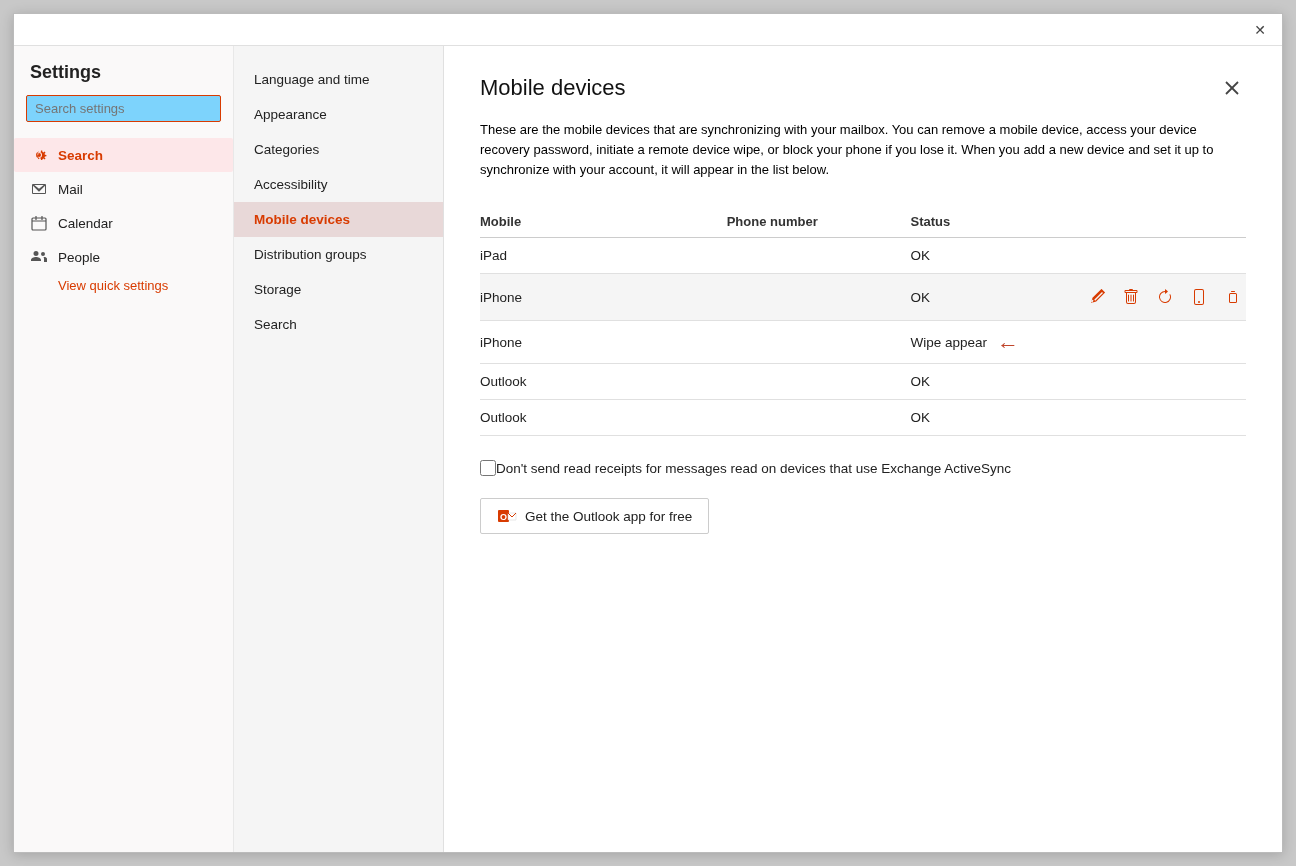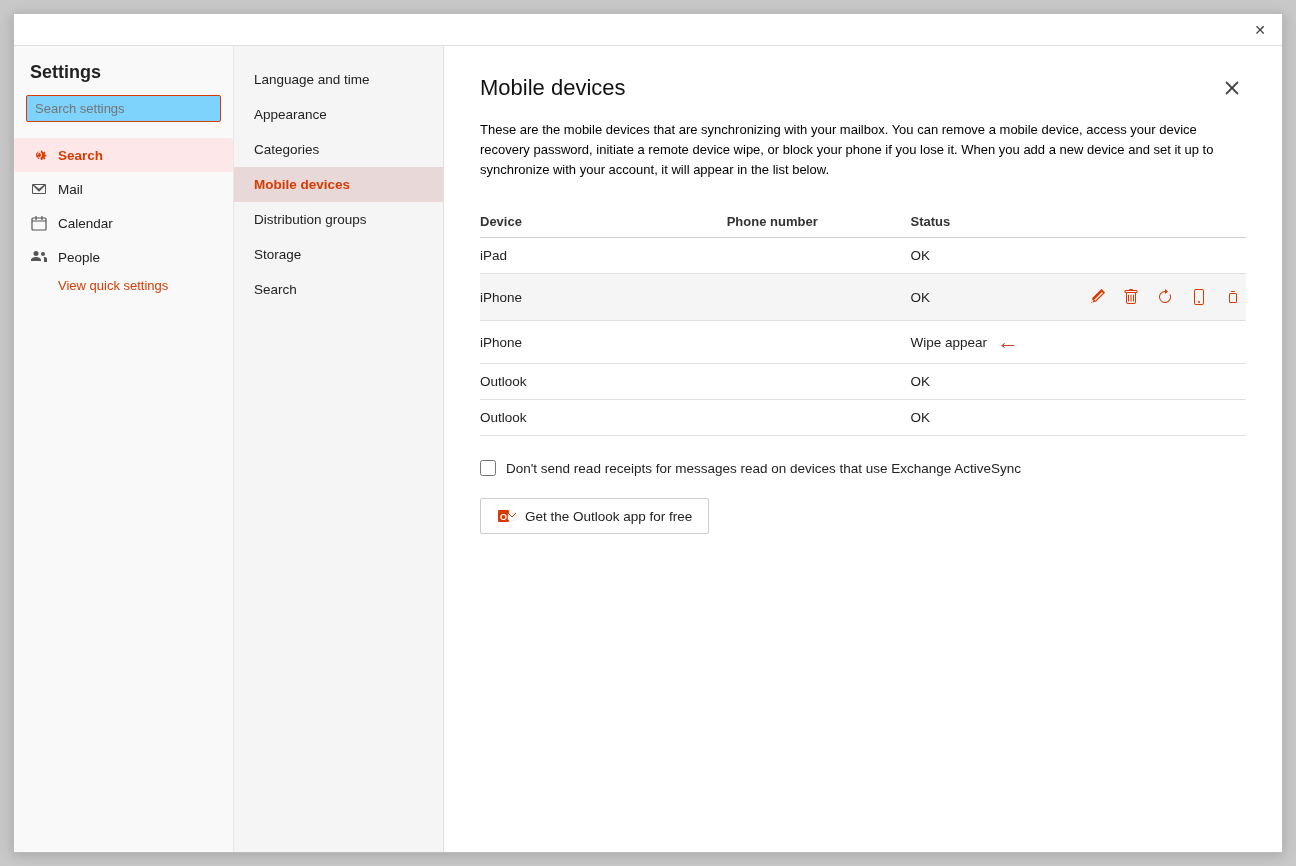--- a/index.html
+++ b/index.html
@@ -204,21 +204,21 @@
     }
     .arrow-icon {
       color: #c0462b;
       font-size: 22px;
       line-height: 1;
     }
     
     .checkbox-row {
       display: flex;
       align-items: center;
-      gap: 10px;
+      gap: 0;
       margin-bottom: 22px;
     }
     .checkbox-row input[type=checkbox] {
       width: 16px; height: 16px;
       cursor: pointer;
       flex-shrink: 0;
     }
     .checkbox-row label {
       font-size: 13.5px;
       color: #222;
@@ -298,20 +298,23 @@
     <div class="middle-col">
       <div class="middle-item">
         <span>Language and time</span>
       </div>
       <div class="middle-item">
         <span>Appearance</span>
       </div>
       <div class="middle-item">
         <span>Categories</span>
       </div>
+      <div class="middle-item">
+        <span>Accessibility</span>
+      </div>
       <div class="middle-item active">
         <span>Mobile devices</span>
       </div>
       <div class="middle-item">
         <span>Distribution groups</span>
       </div>
       <div class="middle-item">
         <span>Storage</span>
       </div>
       <div class="middle-item">
@@ -327,21 +330,21 @@
               <line x1="1" y1="1" x2="13" y2="13" stroke="#444" stroke-width="1.8"></line>
               <line x1="13" y1="1" x2="1" y2="13" stroke="#444" stroke-width="1.8"></line>
             </svg>
         </div>
       </div>
       <p class="panel-desc">These are the mobile devices that are synchronizing with your mailbox. You can remove a mobile device, access your device recovery password, initiate a remote device wipe, or block your phone if you lose it. When you add a new device and set it up to synchronize with your account, it will appear in the list below.</p>
 
       <table class="devices-table">
         <thead>
           <tr>
-            <th>Device</th>
+            <th>Mobile</th>
             <th>Phone number</th>
             <th>Status</th>
             <th></th>
           </tr>
         </thead>
         <tbody id="devices-tbody">
         <tr>
               <td>iPad</td>
               <td></td>
               <td>OK</td>

